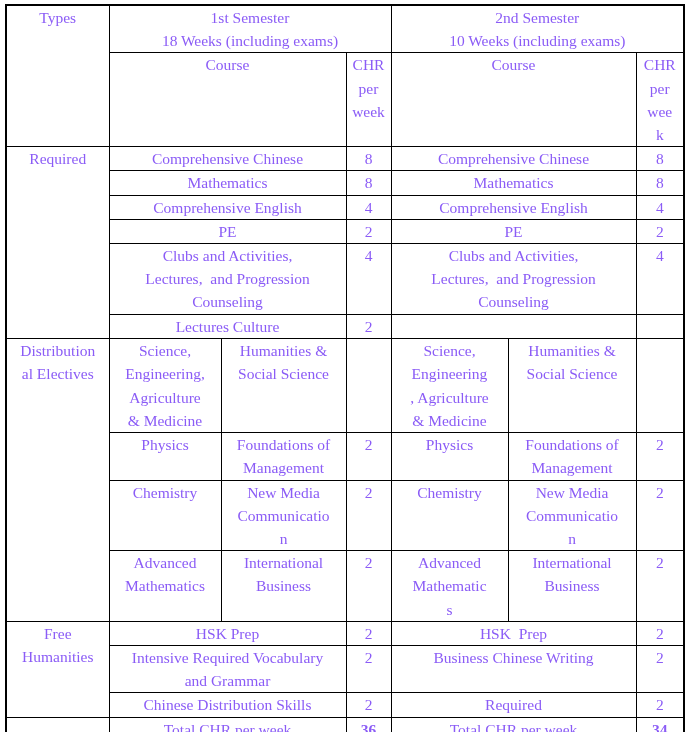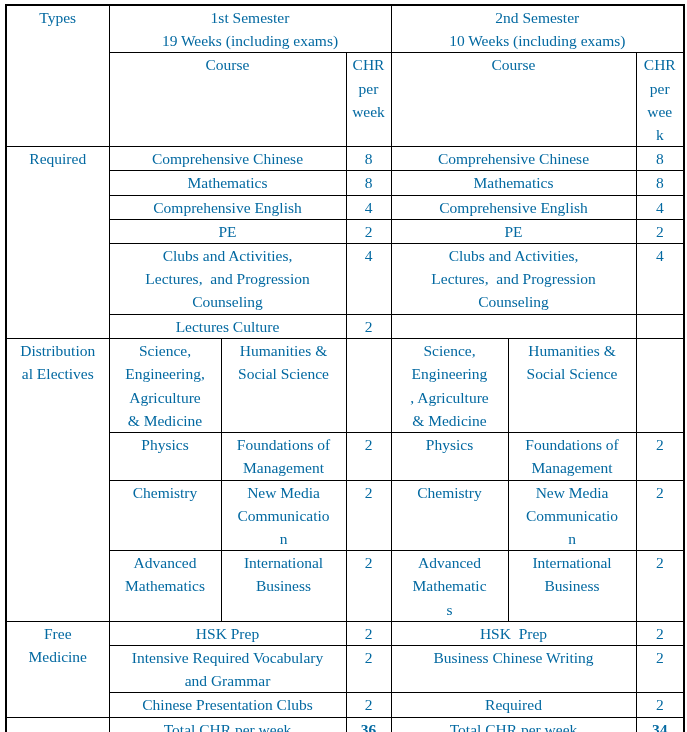--- a/index.html
+++ b/index.html
@@ -2,21 +2,21 @@
 <html><head>
 <meta charset="utf-8">
 <style>
   html, body { margin: 0; padding: 0; background: #ffffff; }
   .sheet {
     width: 687px;
     height: 732px;
     box-sizing: border-box;
     padding: 4px 4px 0 5px;
     font-family: "Liberation Serif", serif;
-    color: #0369a1;
+    color: #8b5cf6;
   }
   table.schedule {
     border-collapse: collapse;
     table-layout: fixed;
     width: 678px;
     border: 2px solid #000000;
   }
   td {
     border: 1px solid #000000;
     text-align: center;
@@ -42,21 +42,21 @@
       <col style="width:45px">
       <col style="width:117px">
       <col style="width:128px">
       <col style="width:48px">
     </colgroup>
 
     <tbody>
         <tr style="height:47px">
       <td rowspan="2">Types</td>
       <td colspan="3">1st Semester
-19 Weeks (including exams)</td>
+18 Weeks (including exams)</td>
       <td colspan="3">2nd Semester
 10 Weeks (including exams)</td>
     </tr>
 
     <tr style="height:92px">
       <td colspan="2">Course</td>
       <td>CHR
 per
 week</td>
       <td colspan="2">Course</td>
@@ -157,35 +157,35 @@
       <td>Advanced
 Mathematic
 s</td>
       <td>International
 Business</td>
       <td>2</td>
     </tr>
 
     <tr style="height:23px">
       <td rowspan="3">Free
-Medicine</td>
+Humanities</td>
       <td colspan="2">HSK Prep</td>
       <td>2</td>
       <td colspan="2">HSK  Prep</td>
       <td>2</td>
     </tr>
     <tr style="height:47px">
       <td colspan="2">Intensive Required Vocabulary
 and Grammar</td>
       <td>2</td>
       <td colspan="2">Business Chinese Writing</td>
       <td>2</td>
     </tr>
     <tr style="height:23px">
-      <td colspan="2">Chinese Presentation Clubs</td>
+      <td colspan="2">Chinese Distribution Skills</td>
       <td>2</td>
       <td colspan="2">Required</td>
       <td>2</td>
     </tr>
 
     <tr style="height:23px">
       <td></td>
       <td colspan="2">Total CHR per week</td>
       <td class="bold">36</td>
       <td colspan="2">Total CHR per week</td>

